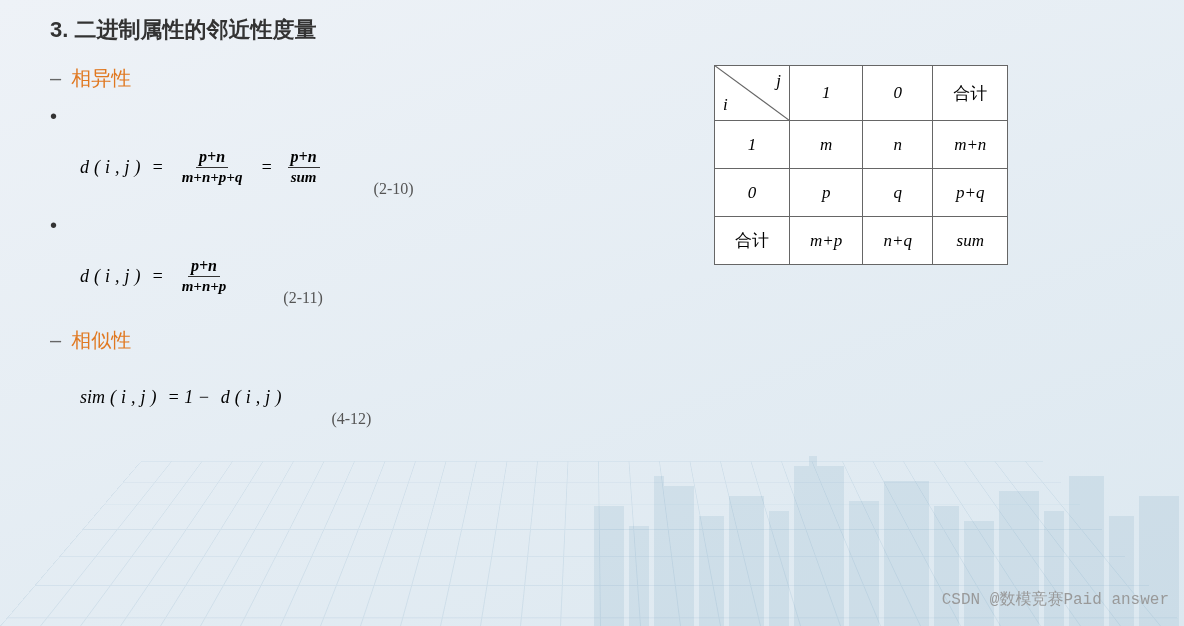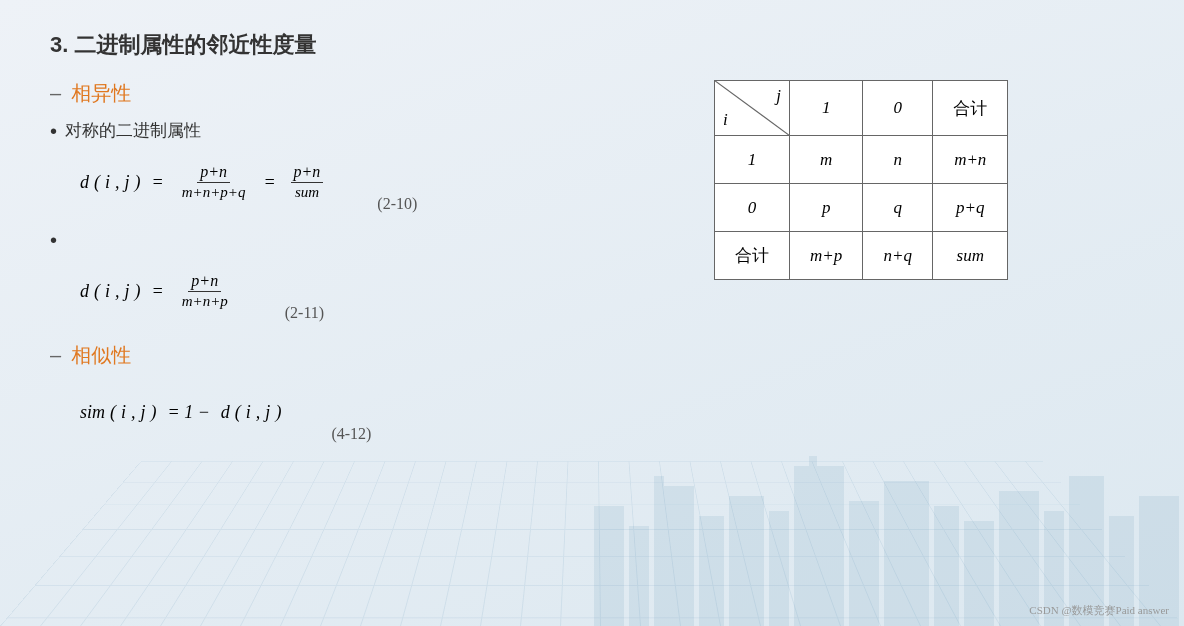--- a/index.html
+++ b/index.html
@@ -11,21 +11,21 @@
       font-family: 'Times New Roman', SimSun, serif;
       overflow: hidden;
       position: relative;
     }
 
     .slide {
       width: 1184px;
       height: 626px;
       background: linear-gradient(160deg, #eef2f7 0%, #dce8f0 100%);
       position: relative;
-      padding: 30px 50px 20px 50px;
+      padding: 15px 50px 20px 50px;
     }
 
     
     .city-bg {
       position: absolute;
       bottom: 0;
       right: 0;
       width: 600px;
       height: 200px;
       opacity: 0.12;
@@ -118,20 +118,21 @@
       margin-left: 20px;
       margin-top: 44px;
     }
 
     .fraction {
       display: inline-flex;
       flex-direction: column;
       align-items: center;
       vertical-align: middle;
       margin: 0 4px;
+      font-weight: bold;
     }
 
     .fraction .num {
       border-bottom: 1.5px solid #333;
       padding: 0 3px 1px 3px;
       font-size: 16px;
       font-style: italic;
     }
 
     .fraction .den {
@@ -195,25 +196,25 @@
       left: 8px;
       font-style: italic;
     }
 
     .section-similarity {
       margin-top: 20px;
     }
 
     .watermark {
       position: absolute;
-      bottom: 8px;
+      bottom: 16px;
       right: 15px;
-      font-size: 11px;
+      font-size: 16px;
       color: #999;
-      font-family: Liberation Serif, serif;
+      font-family: Liberation Mono, monospace;
     }
   </style>
 </head>
 <body>
 
 <div class="slide">
 
   <div class="grid-bg"></div>
 
   <svg class="city-bg" viewBox="0 0 600 200" xmlns="http://www.w3.org/2000/svg">
@@ -243,21 +244,20 @@
 
     <div class="left-col">
 
       <div class="section-title">
         <span class="dash">–</span>
         <span>相异性</span>
       </div>
 
       <div class="bullet-item">
         <span class="bullet-dot">•</span>
-        <span>对称的二进制属性</span>
       </div>
 
       <div class="formula-block">
         <span class="formula-text">
           <i>d</i>(<i>i</i>,<i>j</i>)
           <span class="equals">=</span>
           <span class="fraction">
             <span class="num"><i>p</i>+<i>n</i></span>
             <span class="den"><i>m</i>+<i>n</i>+<i>p</i>+<i>q</i></span>
           </span>

